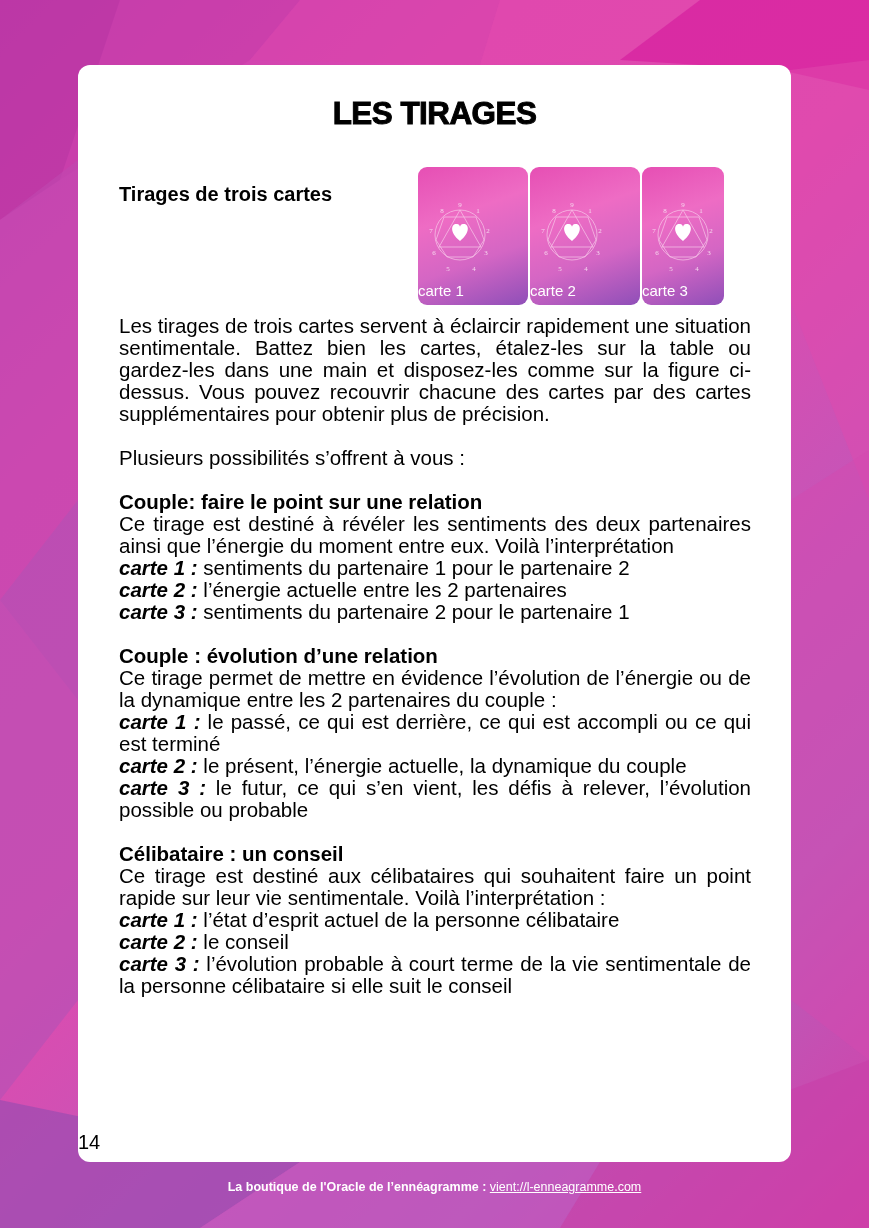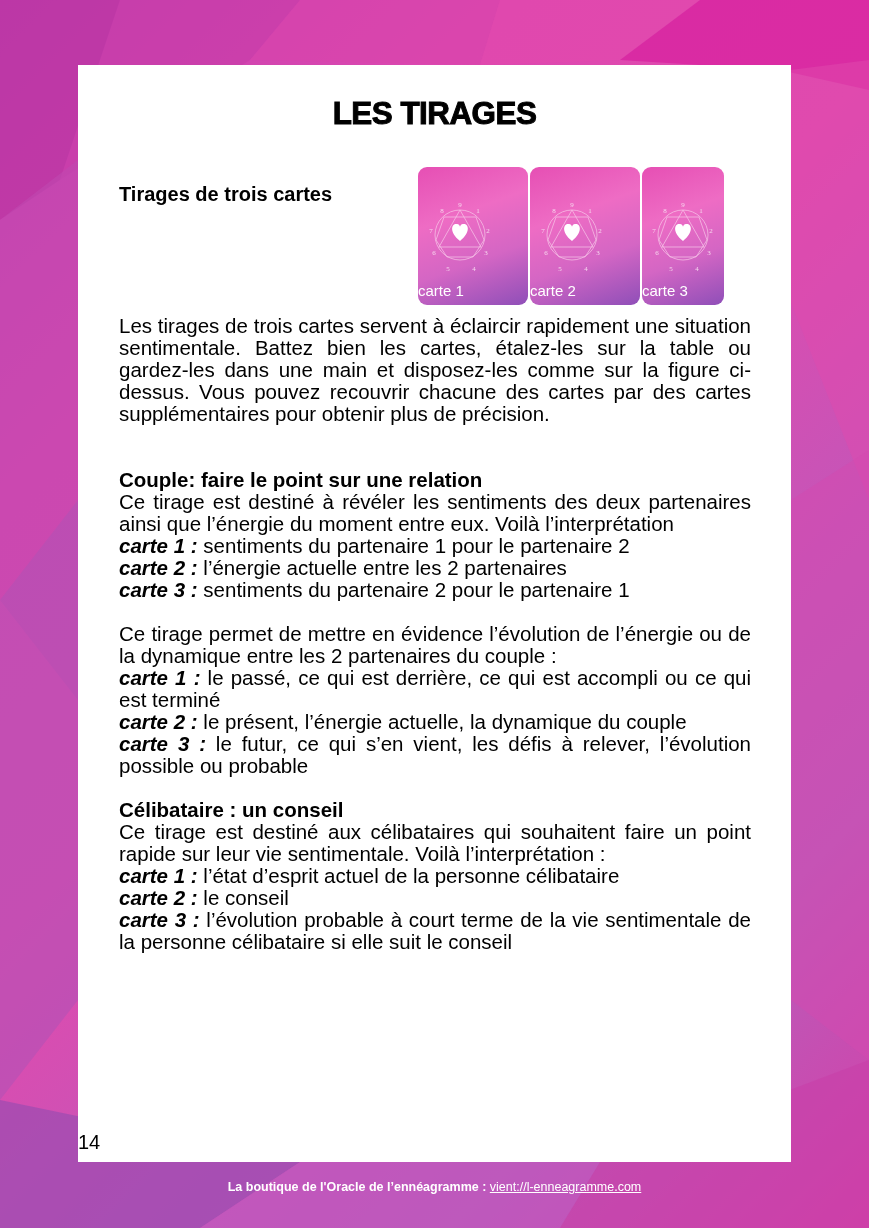--- a/index.html
+++ b/index.html
@@ -4,21 +4,21 @@
 <style>
   html, body { margin: 0; padding: 0; }
   body {
     width: 869px; height: 1228px; position: relative; overflow: hidden;
     background: linear-gradient(135deg, #c23fb0 0%, #dd48b0 25%, #e04aae 45%, #c555b8 65%, #b85cba 80%, #d63fa8 100%);
     font-family: "Liberation Sans", sans-serif;
   }
   .bg-poly { position: absolute; inset: 0; pointer-events: none; }
   .page {
     position: absolute; left: 78px; top: 65px; width: 713px; height: 1097px;
-    background: #ffffff; border-radius: 0;
+    background: #ffffff; border-radius: 12px;
   }
   .title {
     position: absolute; left: 0; width: 100%; top: 30px; text-align: center;
     font-family: "Liberation Sans", sans-serif; font-weight: 900; font-size: 32px;
     letter-spacing: -0.5px; color: #000; transform: scaleX(0.98);
     -webkit-text-stroke: 1px #000;
   }
   .subtitle {
     position: absolute; left: 41px; top: 96px; font-weight: bold; font-size: 20px; color: #000; margin-top: 22px;
   }
@@ -136,29 +136,31 @@
         </g>
         <path d="M41,76 C29,66 33,58 38,59 C40,59 41,61 41,62 C41,61 42,59 44,59 C49,58 53,66 41,76 Z" fill="#ffffff" transform="translate(0,-2)"></path>
       </svg>
       <div class="card-label">carte 3</div>
     </div>
   </div>
 
   <div class="body">
     <p>Les tirages de trois cartes servent à éclaircir rapidement une situation sentimentale. Battez bien les cartes, étalez-les sur la table ou gardez-les dans une main et disposez-les comme sur la figure ci-dessus. Vous pouvez recouvrir chacune des cartes par des cartes supplémentaires pour obtenir plus de précision.</p>
     <div class="gap"></div>
+    <p>Plusieurs possibilités s’offrent à vous :</p>
     <div class="gap"></div>
 
     <p class="h">Couple: faire le point sur une relation</p>
     <p>Ce tirage est destiné à révéler les sentiments des deux partenaires ainsi que l’énergie du moment entre eux. Voilà l’interprétation</p>
     <p><span class="k">carte 1 :</span><span> sentiments du partenaire 1 pour le partenaire 2</span></p>
     <p><span class="k">carte 2 :</span><span> l’énergie actuelle entre les 2 partenaires</span></p>
     <p><span class="k">carte 3 :</span><span> sentiments du partenaire 2 pour le partenaire 1</span></p>
     <div class="gap"></div>
 
+    <p class="h">Couple : évolution d’une relation</p>
     <p>Ce tirage permet de mettre en évidence l’évolution de l’énergie ou de la dynamique entre les 2 partenaires du couple :</p>
     <p><span class="k">carte 1 :</span><span> le passé, ce qui est derrière, ce qui est accompli ou ce qui est terminé</span></p>
     <p><span class="k">carte 2 :</span><span> le présent, l’énergie actuelle, la dynamique du couple</span></p>
     <p><span class="k">carte 3 :</span><span> le futur, ce qui s’en vient, les défis à relever, l’évolution possible ou probable</span></p>
     <div class="gap"></div>
 
     <p class="h">Célibataire : un conseil</p>
     <p>Ce tirage est destiné aux célibataires qui souhaitent faire un point rapide sur leur vie sentimentale. Voilà l’interprétation :</p>
     <p><span class="k">carte 1 :</span><span> l’état d’esprit actuel de la personne célibataire</span></p>
     <p><span class="k">carte 2 :</span><span> le conseil</span></p>

